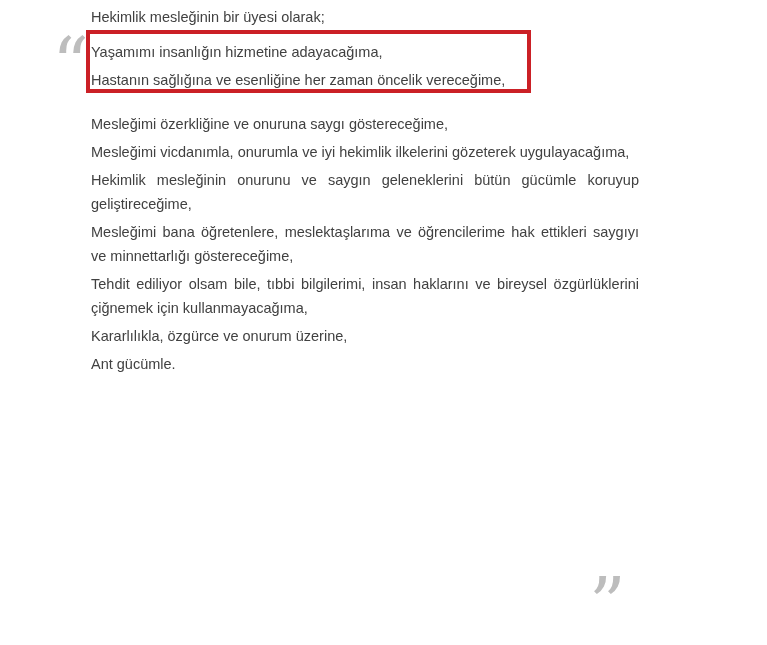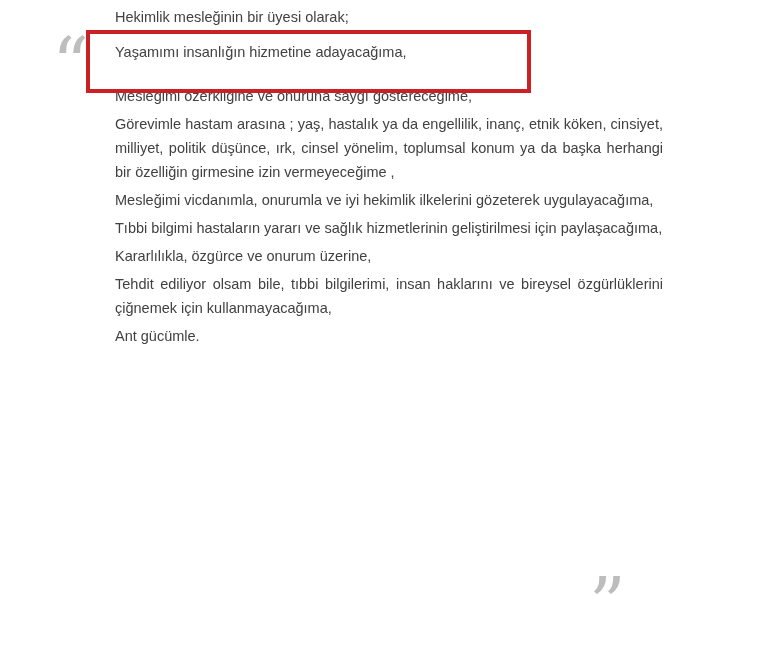--- a/index.html
+++ b/index.html
@@ -10,21 +10,21 @@
   .page {
     position: relative;
     width: 767px;
     height: 645px;
     background: #ffffff;
     overflow: hidden;
     font-family: "Liberation Sans", sans-serif;
   }
   .content {
     position: absolute;
-    left: 115px;
+    left: 91px;
     top: 5px;
     width: 548px;
     color: #414141;
     font-size: 14.5px;
     line-height: 24px;
     text-align: justify;
   }
   .content p {
     margin: 0 0 4px 0;
   }
@@ -65,28 +65,29 @@
 <div class="page">
 
   <span class="quote-mark quote-open">“</span>
 
   <div class="content">
 
     <p>Hekimlik mesleğinin bir üyesi olarak;</p>
 
     <div class="quoted-block">
       <p>Yaşamımı insanlığın hizmetine adayacağıma,</p>
+      <p>Hastanın sağlığına ve esenliğine her zaman öncelik vereceğime,</p>
     </div>
 
     <p>Mesleğimi özerkliğine ve onuruna saygı göstereceğime,</p>
-    <p>Görevimle hastam arasına ; yaş, hastalık ya da engellilik, inanç, etnik köken, cinsiyet, milliyet, politik düşünce, ırk, cinsel yönelim, toplumsal konum ya da başka herhangi bir özelliğin girmesine izin vermeyeceğime ,</p>
     <p>Mesleğimi vicdanımla, onurumla ve iyi hekimlik ilkelerini gözeterek uygulayacağıma,</p>
-    <p>Tıbbi bilgimi hastaların yararı ve sağlık hizmetlerinin geliştirilmesi için paylaşacağıma,</p>
+    <p>Hekimlik mesleğinin onurunu ve saygın geleneklerini bütün gücümle koruyup geliştireceğime,</p>
+    <p>Mesleğimi bana öğretenlere, meslektaşlarıma ve öğrencilerime hak ettikleri saygıyı ve minnettarlığı göstereceğime,</p>
+    <p>Tehdit ediliyor olsam bile, tıbbi bilgilerimi, insan haklarını ve bireysel özgürlüklerini çiğnemek için kullanmayacağıma,</p>
     <p>Kararlılıkla, özgürce ve onurum üzerine,</p>
-    <p>Tehdit ediliyor olsam bile, tıbbi bilgilerimi, insan haklarını ve bireysel özgürlüklerini çiğnemek için kullanmayacağıma,</p>
     <p>Ant gücümle.</p>
 
   </div>
 
   <div class="highlight-box"></div>
 
   <span class="quote-mark quote-close">”</span>
 
 </div>
 

